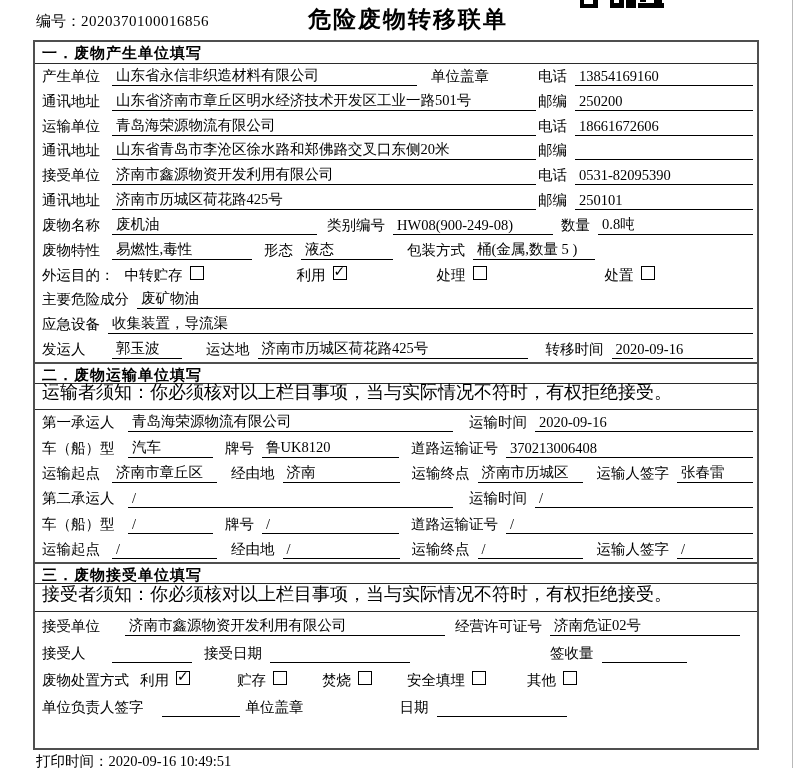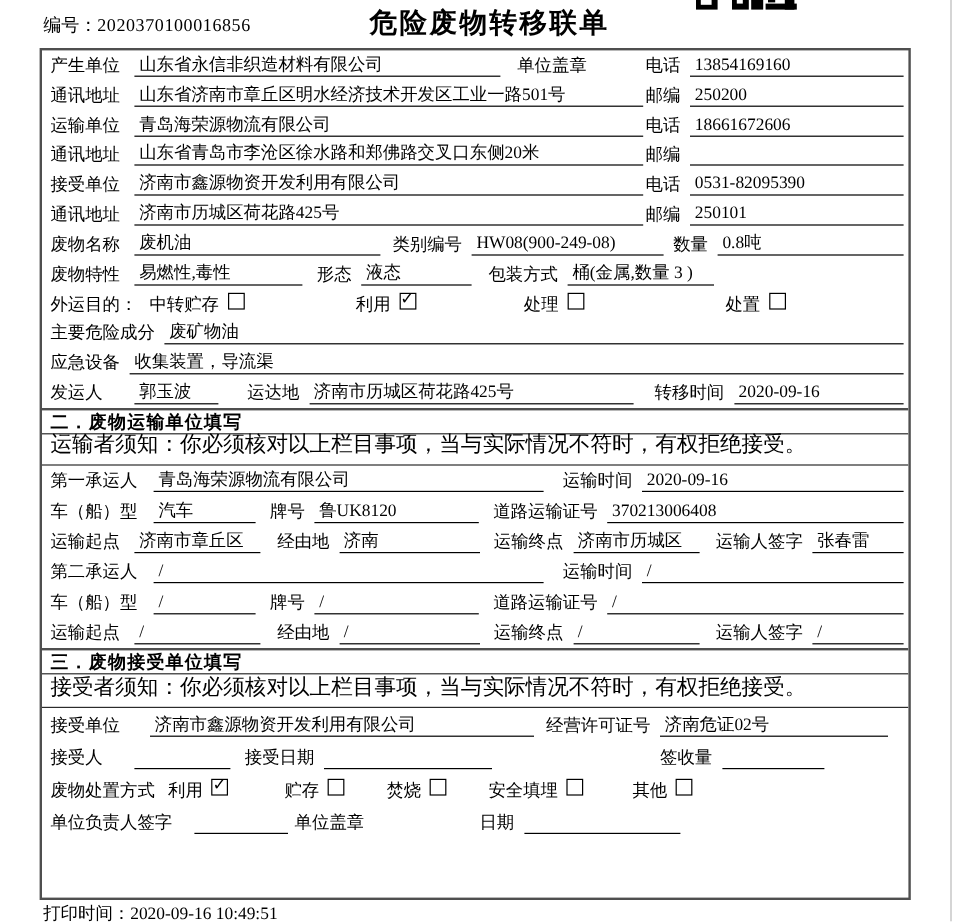--- a/index.html
+++ b/index.html
@@ -60,20 +60,21 @@
   <div style="left:30px;top:0;width:14px;height:8px"></div>
   <div style="left:34px;top:0;width:5px;height:3px;background:#fff"></div>
   <div style="left:46px;top:0;width:10px;height:8px"></div>
   <div style="left:58px;top:3px;width:26px;height:5px"></div>
   <div style="left:60px;top:0;width:6px;height:2px"></div>
   <div style="left:74px;top:0;width:8px;height:8px"></div>
 </div>
 
 <div class="form">
 
+  <div class="sec-head">一．废物产生单位填写</div>
   <div class="s1">
 
     <div class="row">
       <span class="lb" style="width:62px">产生单位</span>
       <span class="v" style="width:305px">山东省永信非织造材料有限公司</span>
       <span class="plain" style="margin-left:14px">单位盖章</span>
       <span class="sp"></span>
       <span class="lb">电话</span>
       <span class="v" style="width:178px">13854169160</span>
     </div>
@@ -126,21 +127,21 @@
       <span class="lb" style="margin-left:8px">数量</span>
       <span class="vf">0.8吨</span>
     </div>
 
     <div class="row">
       <span class="lb" style="width:62px">废物特性</span>
       <span class="v" style="width:140px">易燃性,毒性</span>
       <span class="lb" style="margin-left:12px">形态</span>
       <span class="v" style="width:92px">液态</span>
       <span class="lb" style="margin-left:14px">包装方式</span>
-      <span class="v" style="width:122px">桶(金属,数量 3 )</span>
+      <span class="v" style="width:122px">桶(金属,数量 5 )</span>
     </div>
 
     <div class="row">
       <span class="lb">外运目的：</span>
       <span class="opt" style="margin-left:2px">
           <span>中转贮存</span>
           <span class="cb"></span>
         </span>
       <span class="opt" style="margin-left:93px">
           <span>利用</span>

